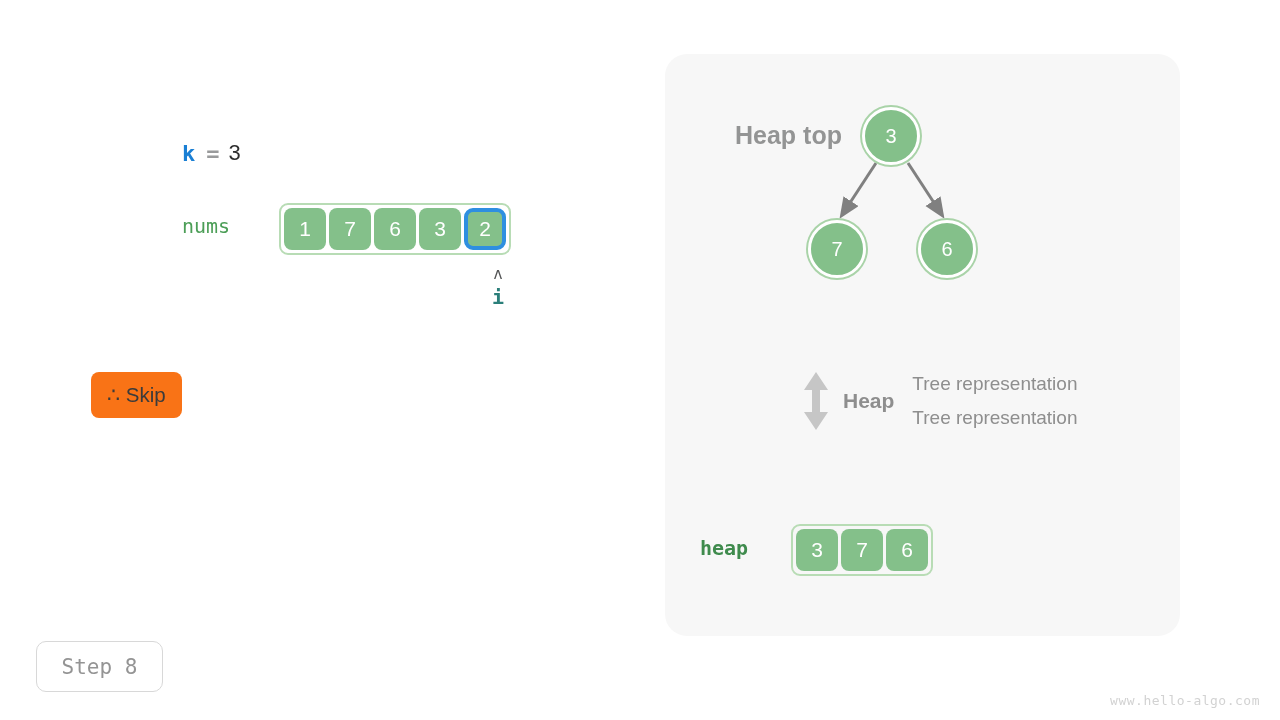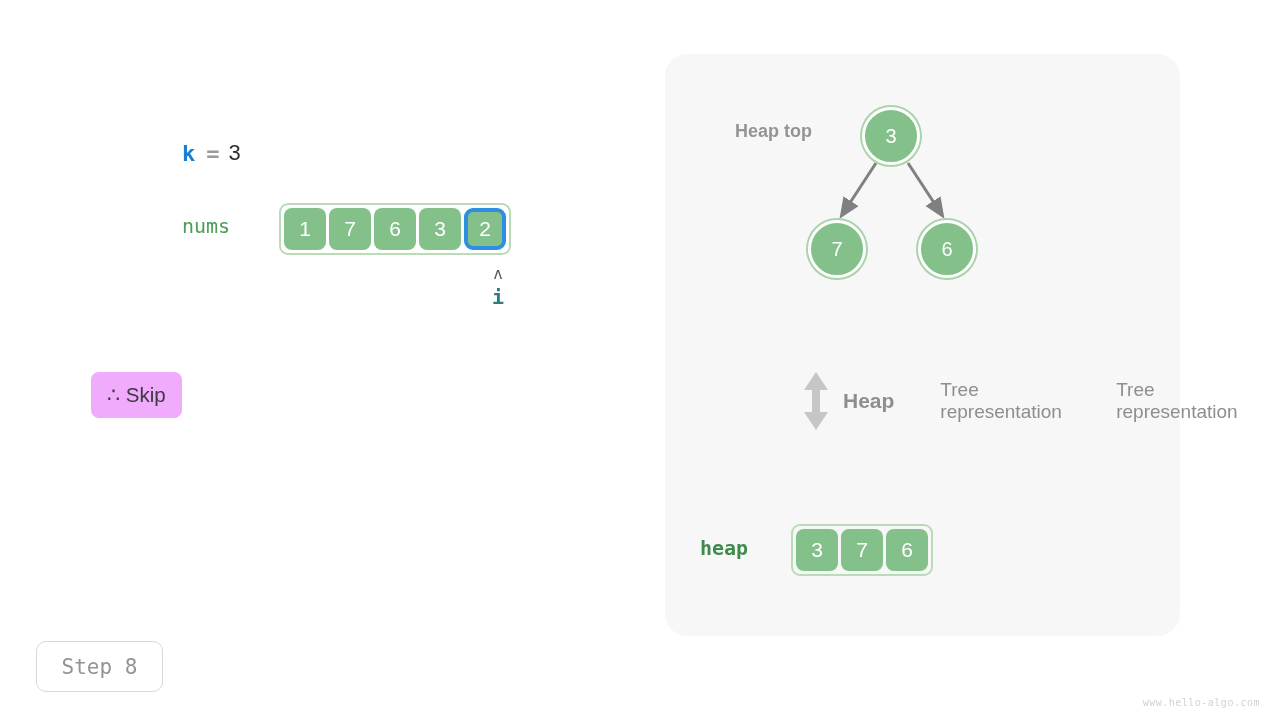--- a/index.html
+++ b/index.html
@@ -108,21 +108,21 @@
     line-height: 1.35;
     margin-bottom: 22px;
     white-space: nowrap;
   }
   .step-line:last-child { margin-bottom: 0; }
   .kvar { color: #1a7fd4; font-weight: bold; }
   .sup { font-size: 13px; vertical-align: super; }
   .indent { padding-left: 18px; }
   .skip-box {
     display: inline-block;
-    background: #f0abfc;
+    background: #f97316;
     border-radius: 8px;
     padding: 9px 16px;
     font-size: 20.5px;
     color: #3b3b3b;
     margin-left: 0px;
   }
   .skip-row { margin-top: 4px; }
 
   
   .step-badge {
@@ -139,21 +139,21 @@
     font-weight: normal;
     color: #949494;
     box-sizing: border-box;
   }
 
   
   .watermark {
     position: absolute;
     right: 20px; bottom: 12px;
     font-family: "DejaVu Sans Mono", monospace;
-    font-size: 10px;
+    font-size: 13px;
     color: #d2d2d2;
     letter-spacing: 0.5px;
     text-align: center;
   }
 
   
   .panel {
     position: absolute;
     left: 665px; top: 54px;
     width: 515px; height: 582px;
@@ -171,41 +171,41 @@
     display: flex;
     align-items: center;
     justify-content: center;
     color: #ffffff;
     font-size: 20px;
     font-family: "Liberation Sans", sans-serif;
   }
   .heap-top-label {
     position: absolute;
     left: 735px; top: 121px;
-    font-size: 18px;
+    font-size: 25px;
     font-weight: bold;
     color: #939494;
   }
 
   
   .legend {
     position: absolute;
     left: 795px; top: 370px;
     display: flex;
     align-items: center;
   }
   .legend-arrow { width: 42px; height: 62px; flex: none; }
   .legend-heap {
     font-size: 21px;
     font-weight: bold;
     color: #8e8e8e;
     margin-left: 6px;
     margin-right: 18px;
   }
-  .legend-texts { display: flex; flex-direction: row; gap: 12px; margin-left: 28px; }
+  .legend-texts { display: flex; flex-direction: column; gap: 12px; }
   .legend-text { font-size: 19px; color: #8e8e8e; }
 
   
   .heap-label {
     position: absolute;
     left: 700px; top: 536px;
     font-family: "DejaVu Sans Mono", monospace;
     font-size: 20px;
     font-weight: bold;
     color: #3f8b4d;

